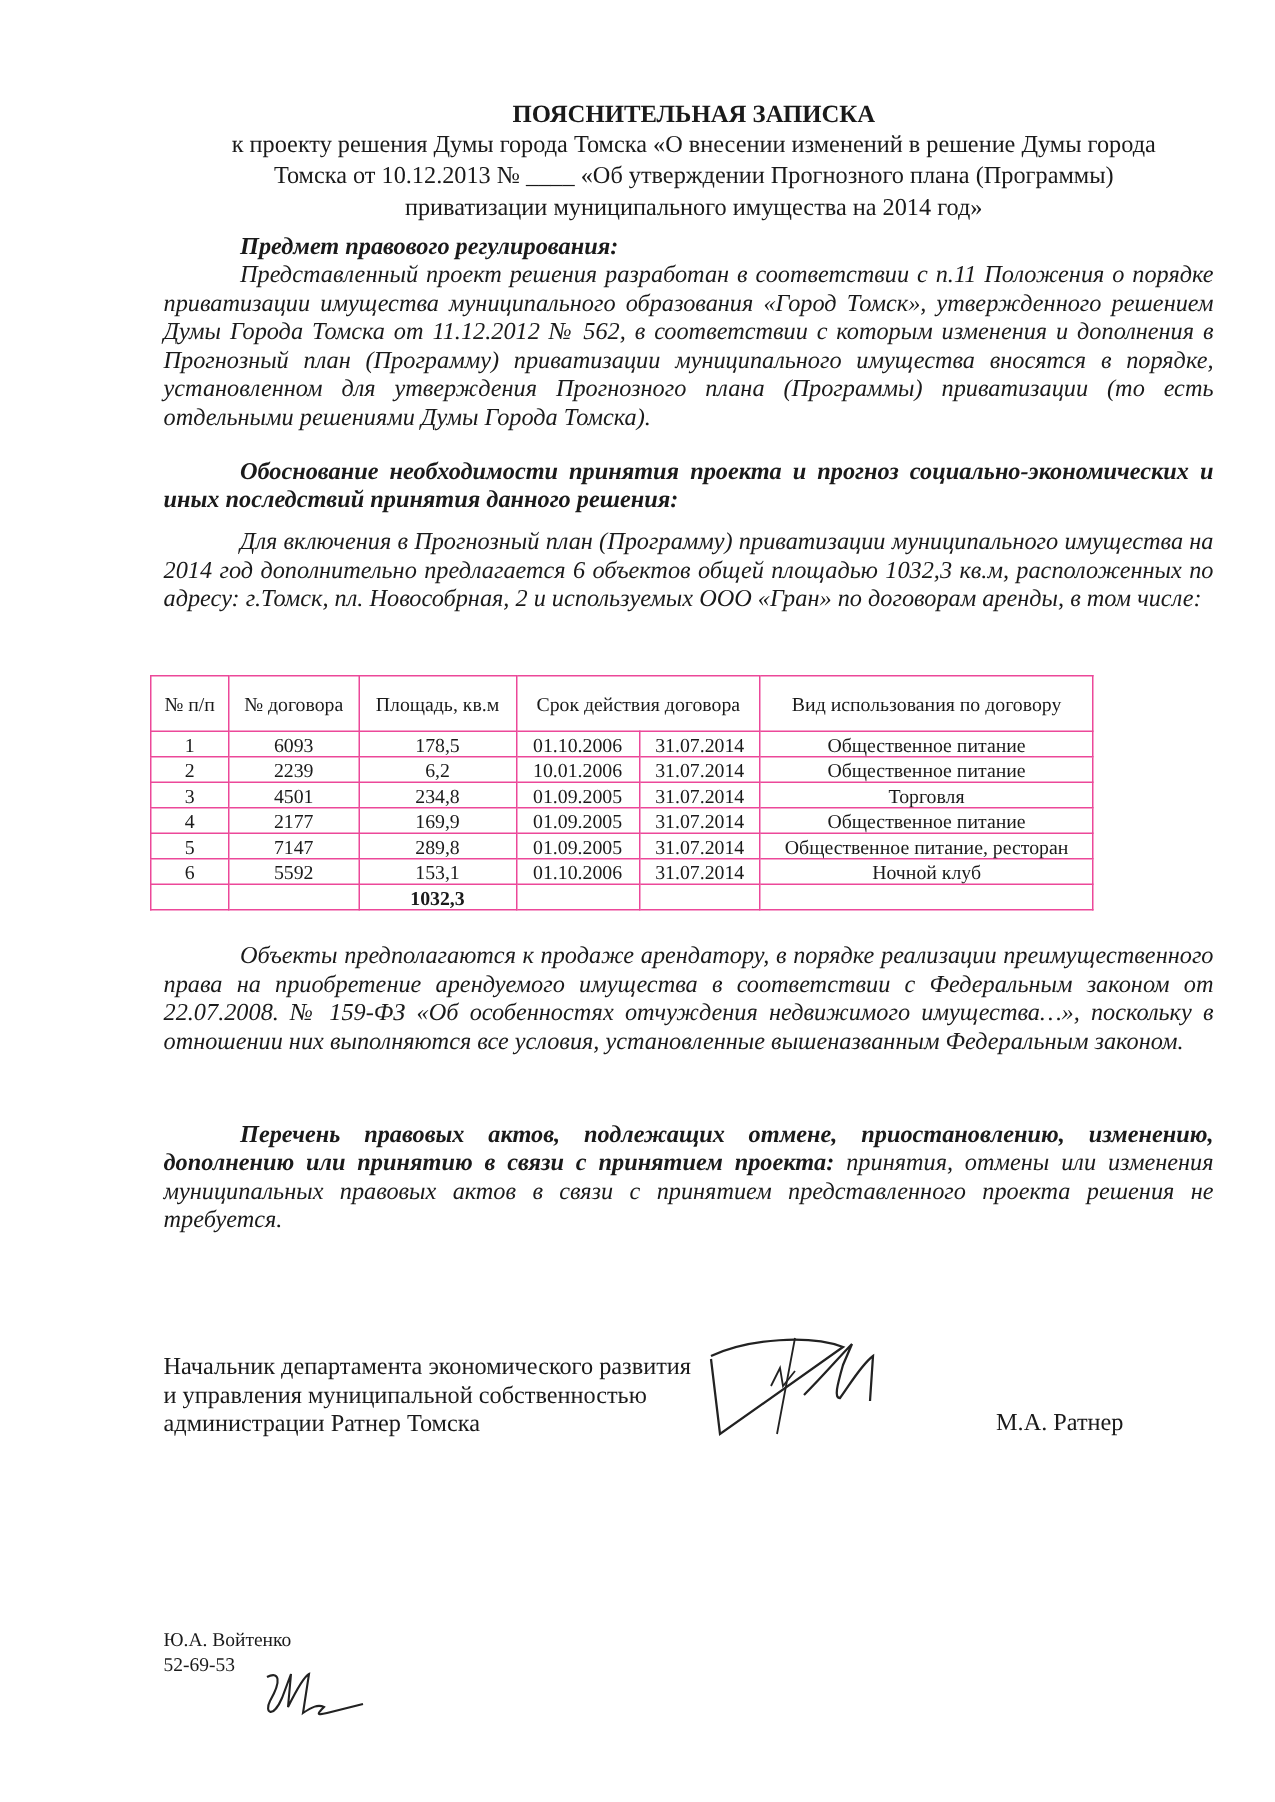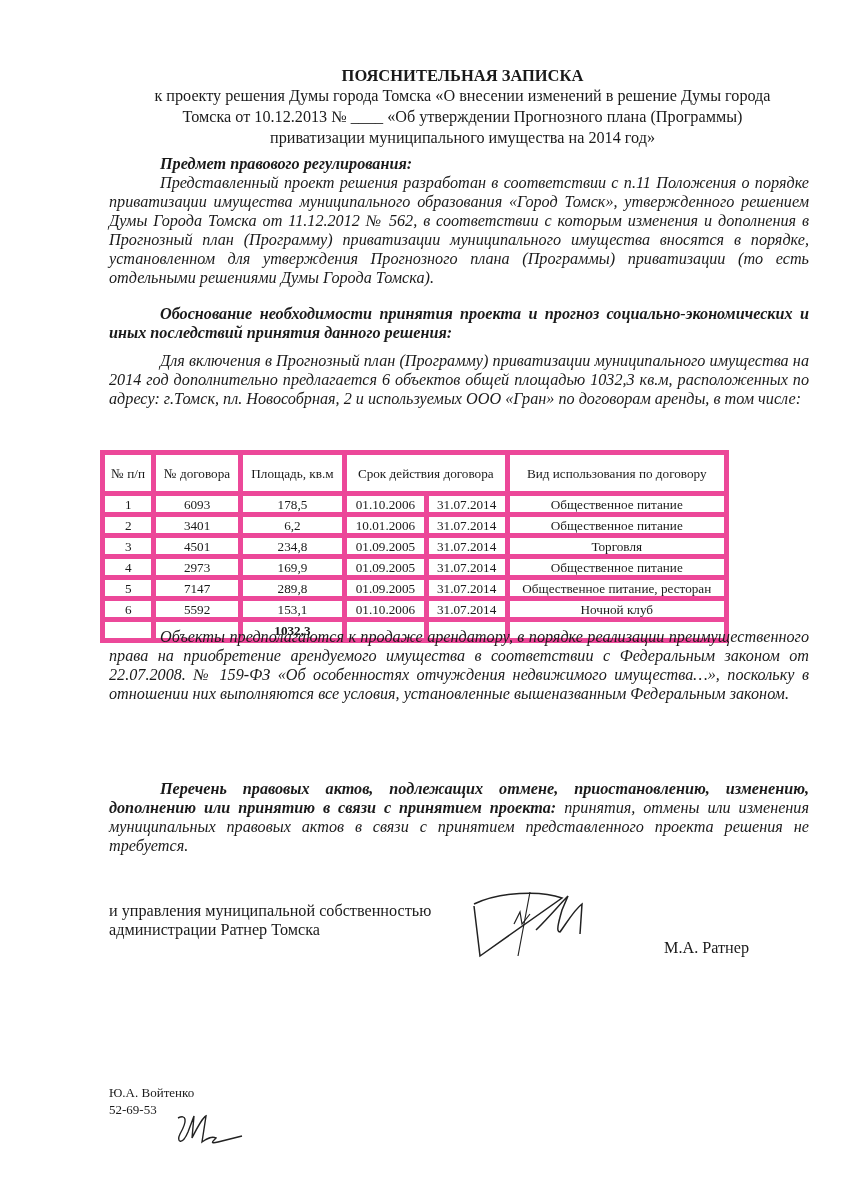--- a/index.html
+++ b/index.html
@@ -18,29 +18,29 @@
       text-align: center; line-height: 21px;
     }
     .block { position: absolute; left: 109px; width: 700px; text-align: justify; }
     .indent { text-indent: 51px; font-style: italic; }
     .bold { font-weight: bold; }
 
     #sec1 { top: 155px; }
     #sec2 { top: 305px; }
     #sec3 { top: 350px; }
     #sec4 { top: 628px; }
-    #sec5 { top: 780px; }
+    #sec5 { top: 747px; }
 
     table.objects {
       position: absolute; left: 100px; top: 450px; width: 629px;
       border-collapse: collapse; font-size: 13.2px; line-height: 15px;
       font-family: "Liberation Serif", serif;
     }
     table.objects td, table.objects th {
-      border: 5px solid #ec4899; text-align: center; padding: 0 2px; font-weight: normal;
+      border: 1px solid #ec4899; text-align: center; padding: 0 2px; font-weight: normal;
     }
     table.objects th { height: 36px; }
     table.objects td { height: 16px; }
     table.objects .total { font-weight: bold; }
 
     .signer {
       position: absolute; left: 109px; top: 902px; width: 400px; line-height: 19px;
     }
     .signer-name { position: absolute; left: 664px; top: 939px; text-align: center; }
     .signature { position: absolute; left: 470px; top: 890px; }
@@ -90,37 +90,37 @@
       <tr>
         <td>1</td>
         <td>6093</td>
         <td>178,5</td>
         <td>01.10.2006</td>
         <td>31.07.2014</td>
         <td>Общественное питание</td>
       </tr>
       <tr>
         <td>2</td>
-        <td>3401</td>
+        <td>2239</td>
         <td>6,2</td>
         <td>10.01.2006</td>
         <td>31.07.2014</td>
         <td>Общественное питание</td>
       </tr>
       <tr>
         <td>3</td>
         <td>4501</td>
         <td>234,8</td>
         <td>01.09.2005</td>
         <td>31.07.2014</td>
         <td>Торговля</td>
       </tr>
       <tr>
         <td>4</td>
-        <td>2973</td>
+        <td>2177</td>
         <td>169,9</td>
         <td>01.09.2005</td>
         <td>31.07.2014</td>
         <td>Общественное питание</td>
       </tr>
       <tr>
         <td>5</td>
         <td>7147</td>
         <td>289,8</td>
         <td>01.09.2005</td>
@@ -150,20 +150,21 @@
     <div class="indent">Объекты предполагаются к продаже арендатору, в порядке реализации преимущественного права на приобретение арендуемого имущества в соответствии с Федеральным законом от 22.07.2008. № 159-ФЗ «Об особенностях отчуждения недвижимого имущества…», поскольку в отношении них выполняются все условия, установленные вышеназванным Федеральным законом.</div>
   </div>
 
   <div class="block" id="sec5">
     <div class="indent">
       <span class="bold">Перечень правовых актов, подлежащих отмене, приостановлению, изменению, дополнению или принятию в связи с принятием проекта:</span><span> принятия, отмены или изменения муниципальных правовых актов в связи с принятием представленного проекта решения не требуется.</span>
     </div>
   </div>
 
   <div class="signer">
+    <div>Начальник департамента экономического развития</div>
     <div>и управления муниципальной собственностью</div>
     <div>администрации Ратнер Томска</div>
   </div>
 
   <svg class="signature" width="150" height="70" viewBox="0 0 150 70">
     <path d="M4,14 C30,2 70,0 92,8 L10,66 L4,16" fill="none" stroke="#222" stroke-width="1.5"></path>
     <path d="M60,2 L48,66" fill="none" stroke="#222" stroke-width="1.2"></path>
     <path d="M44,34 L50,22 L52,34 L60,24" fill="none" stroke="#222" stroke-width="1.2"></path>
     <path d="M66,40 C80,26 90,14 98,6 L92,20 C88,34 86,42 90,42 C96,34 104,20 112,14 L110,44" fill="none" stroke="#222" stroke-width="1.5"></path>
   </svg>

